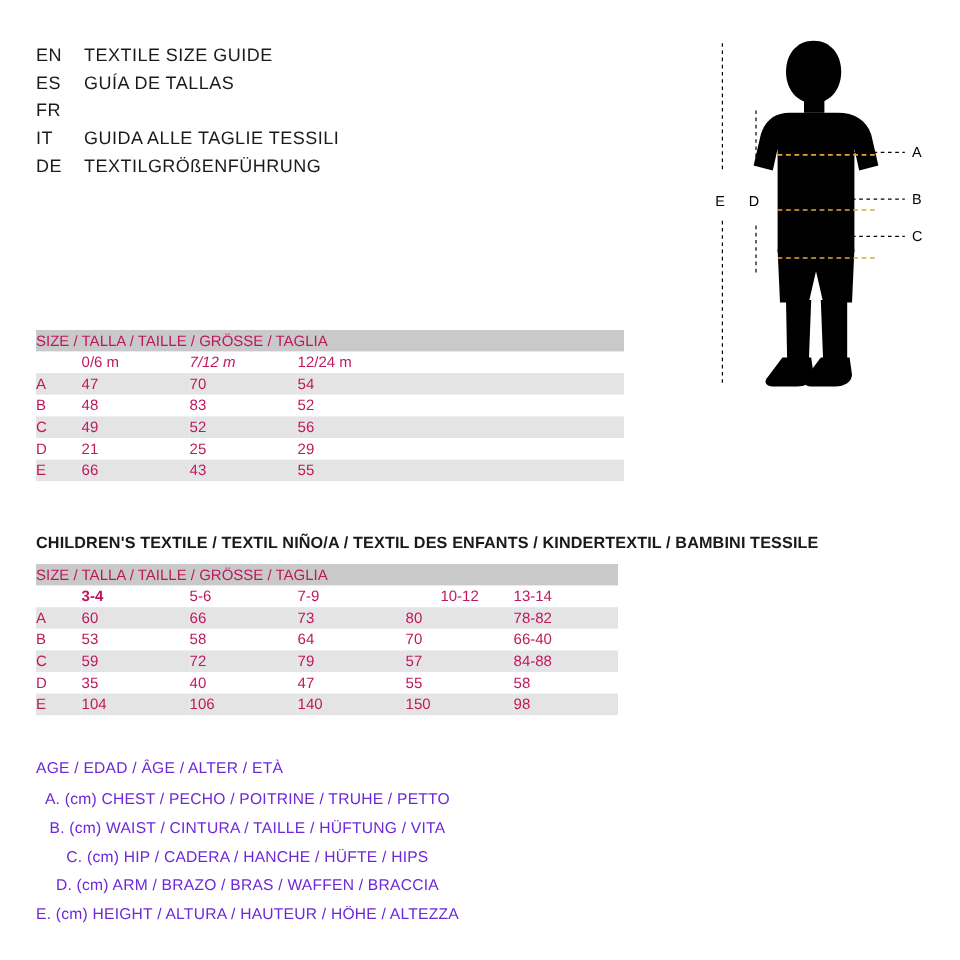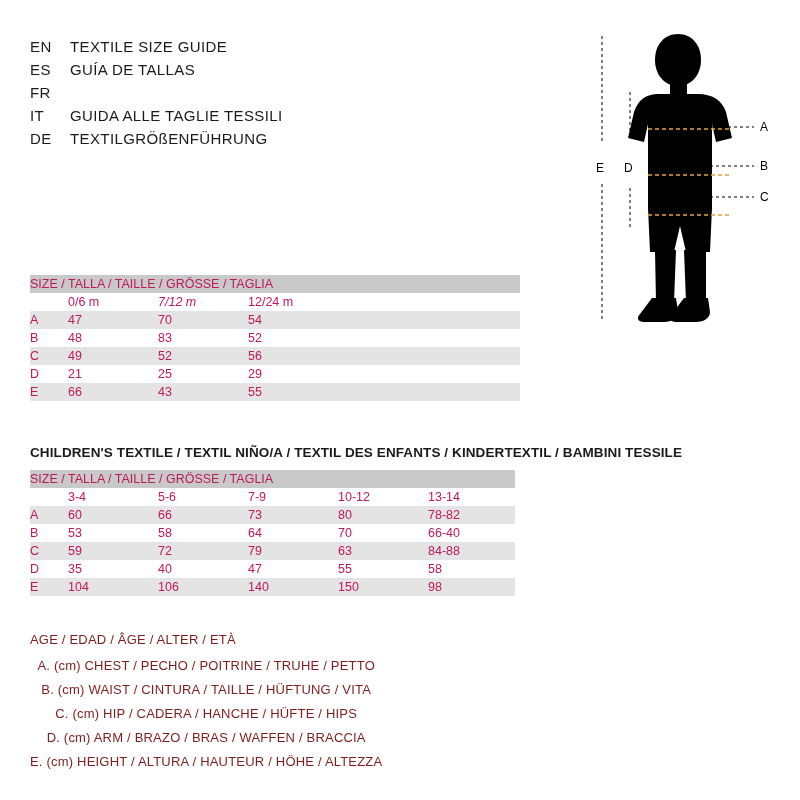--- a/index.html
+++ b/index.html
@@ -87,21 +87,21 @@
   .row-shade td { background: #e4e4e4; }
   .row-plain td { background: #ffffff; }
   .rowlabel { padding-left: 4px; width: 38px; }
   .datacell { padding-left: 4px; }
 
   
   .legend {
     position: absolute;
     left: 30px;
     font-size: 13px;
-    color: #7f1d1d;
+    color: #6d28d9;
   }
   .legend .legend-line {
     margin-bottom: 9px;
     letter-spacing: .2px;
     text-align: center;
   }
   .legend .legend-head {
     margin-bottom: 11px;
     letter-spacing: .2px;
   }
@@ -225,24 +225,24 @@
 
 <div class="section" style="top:445px;">
   <div class="section-title">CHILDREN'S TEXTILE / TEXTIL NIÑO/A / TEXTIL DES ENFANTS / KINDERTEXTIL / BAMBINI TESSILE</div>
   <table class="size-table">
     <tbody>
         <tr class="hdr-band">
       <td colspan="6" style="width:485px;">SIZE / TALLA / TAILLE / GRÖSSE / TAGLIA</td>
     </tr>
     <tr class="col-head">
       <td class="rowlabel"></td>
-      <td class="datacell" style="width:90px;">3-4</td>
+      <td class="datacell" style="width:90px;font-weight:bold;">3-4</td>
       <td class="datacell" style="width:90px;">5-6</td>
       <td class="datacell" style="width:90px;">7-9</td>
-      <td class="datacell" style="width:90px;">10-12</td>
+      <td class="datacell" style="width:90px;text-align:center;">10-12</td>
       <td class="datacell" style="width:87px;">13-14</td>
     </tr>
     <tr class="row-shade">
       <td class="rowlabel">A</td>
       <td class="datacell">60</td>
       <td class="datacell">66</td>
       <td class="datacell">73</td>
       <td class="datacell">80</td>
       <td class="datacell">78-82</td>
     </tr>
@@ -252,21 +252,21 @@
       <td class="datacell">58</td>
       <td class="datacell">64</td>
       <td class="datacell">70</td>
       <td class="datacell">66-40</td>
     </tr>
     <tr class="row-shade">
       <td class="rowlabel">C</td>
       <td class="datacell">59</td>
       <td class="datacell">72</td>
       <td class="datacell">79</td>
-      <td class="datacell">63</td>
+      <td class="datacell">57</td>
       <td class="datacell">84-88</td>
     </tr>
     <tr class="row-plain">
       <td class="rowlabel">D</td>
       <td class="datacell">35</td>
       <td class="datacell">40</td>
       <td class="datacell">47</td>
       <td class="datacell">55</td>
       <td class="datacell">58</td>
     </tr>

